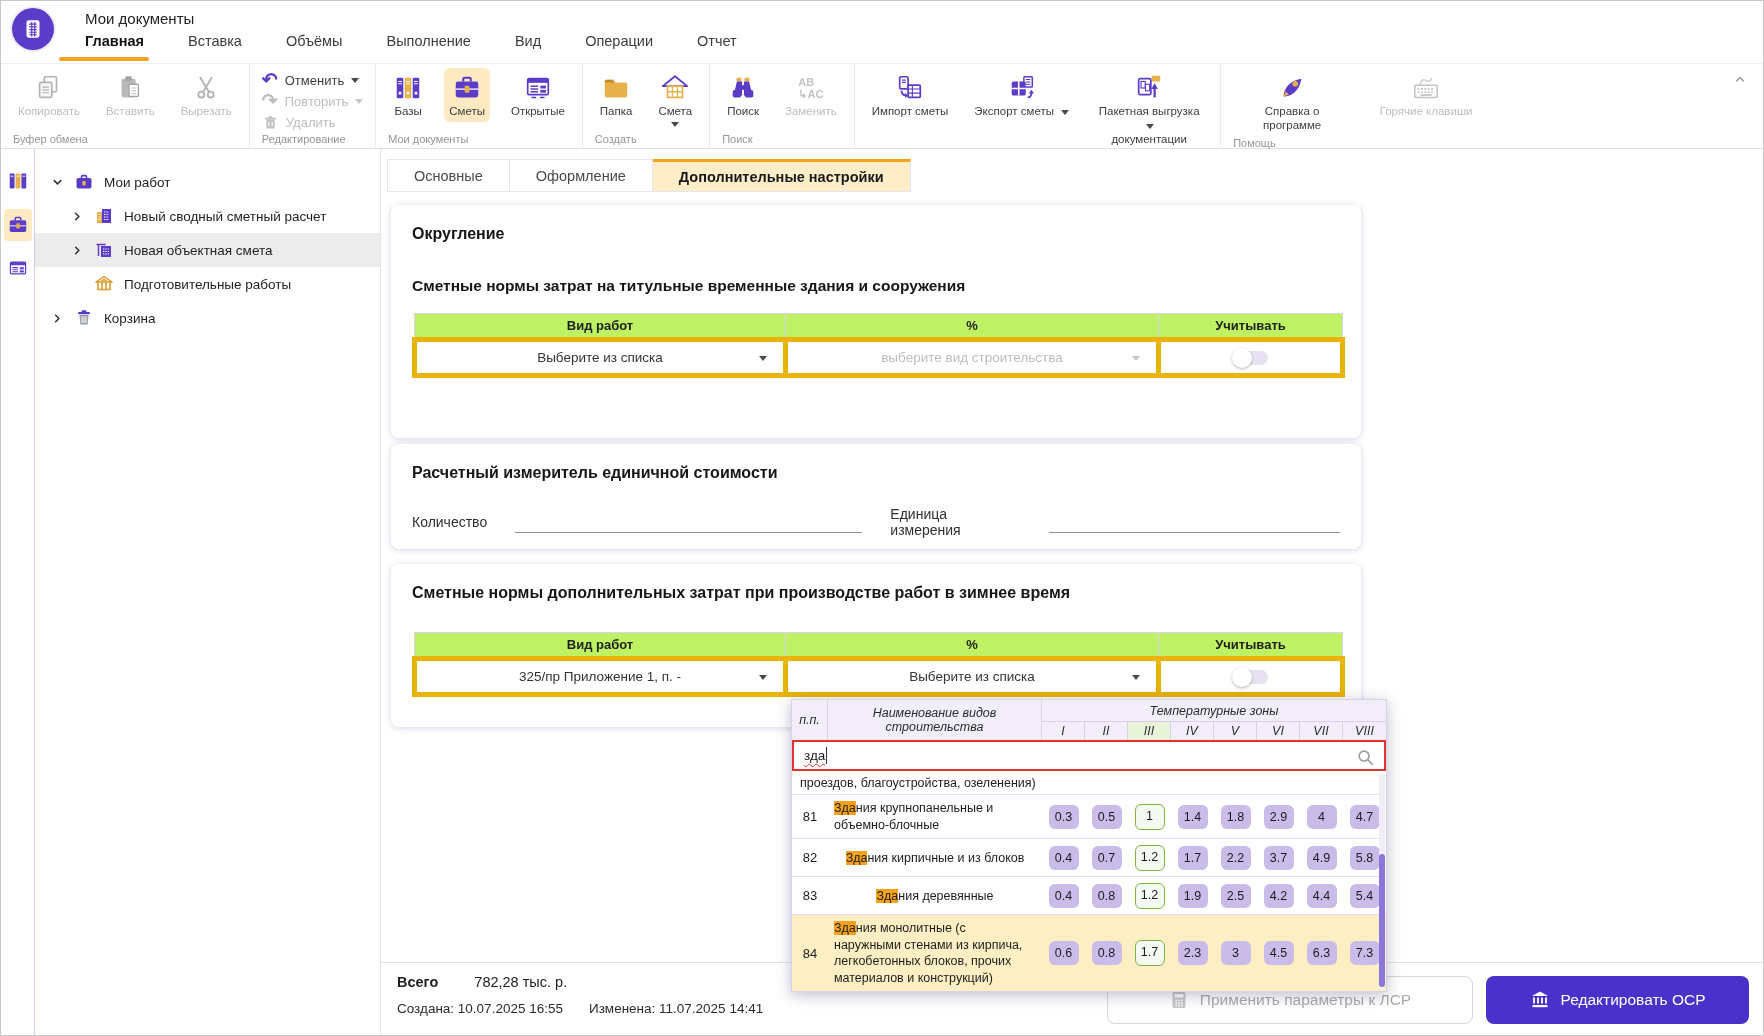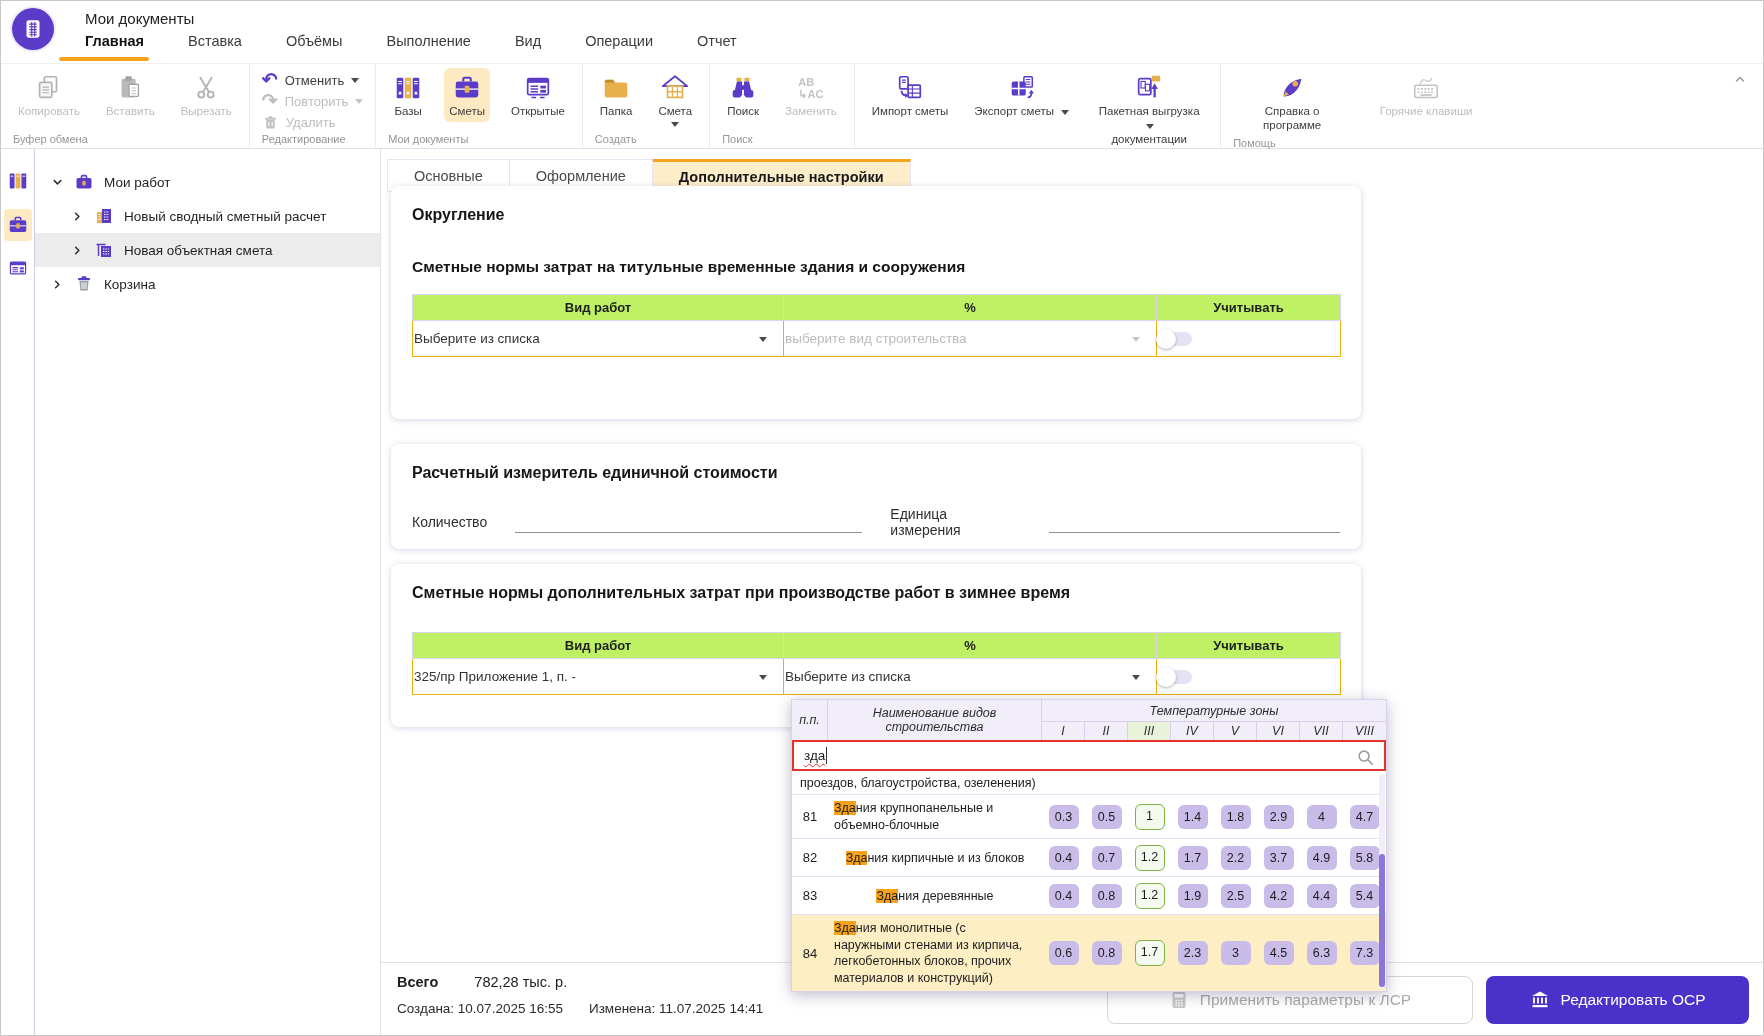--- a/index.html
+++ b/index.html
@@ -55,31 +55,31 @@
 
   
   .tabbar{position:absolute;left:6px;top:10px;display:flex;}
   .ctab{height:33px;display:flex;align-items:center;padding:0 26px;border:1px solid #e8e4f2;border-left:none;font-size:14.5px;color:#4a4a4a;background:#fff;cursor:pointer;}
   .ctab:first-child{border-left:1px solid #e8e4f2;}
   .ctab.active{background:#fdeec9;border-top:3px solid #f6a21c;font-weight:bold;color:#191919;}
 
   
   .card{position:absolute;left:10px;width:970px;background:#fff;border-radius:8px;box-shadow:0 1px 6px rgba(95,80,150,.25);padding:20px 21px;}
   .card-title{font-size:16px;font-weight:bold;color:#161616;}
-  #card-rounding{top:37px;height:233px;}
+  #card-rounding{top:56px;height:233px;}
   #card-unit{top:295px;height:105px;}
   #card-winter{top:415px;height:163px;}
 
   .fieldrow{display:flex;align-items:center;margin-top:26px;font-size:14px;color:#2e2e2e;}
   .ddfield{display:inline-flex;align-items:center;gap:12px;margin-left:22px;border-bottom:1px solid #555;padding:0 4px 5px 2px;font-size:14px;color:#222;cursor:pointer;}
   .section-title{font-size:15.5px;font-weight:bold;color:#161616;margin-top:34px;}
 
   table.ptable{border-collapse:collapse;width:928px;margin-top:18px;table-layout:fixed;}
   .ptable th{background:#bef264;border:1px solid #dcd4ee;height:26px;font-size:13px;color:#1f1f1f;font-weight:bold;}
-  .ptable td{border:1px solid #eab308;height:36px;font-size:13.5px;color:#333;text-align:left;position:relative;}
+  .ptable td{border:5px solid #eab308;height:36px;font-size:13.5px;color:#333;text-align:center;position:relative;}
   .col-work{width:371px;}.col-pct{width:373px;}.col-use{width:184px;}
   .cell-dd{cursor:pointer;}
   .cell-dd .dd{position:absolute;right:16px;top:50%;margin-top:-2px;}
   .placeholder{color:#bcbcbc;}
   .toggle{width:34px;height:14px;border-radius:8px;background:#e6e2f1;position:relative;display:inline-block;vertical-align:middle;cursor:pointer;}
   .toggle .knob{position:absolute;left:-2px;top:-3px;width:20px;height:20px;border-radius:50%;background:#fff;box-shadow:0 1px 3px rgba(0,0,0,.3);}
 
   .unit-row{display:flex;align-items:center;margin-top:24px;font-size:14px;color:#2e2e2e;}
   .line-input{border:none;border-bottom:1px solid #8f8f8f;height:22px;outline:none;font-size:14px;background:transparent;}
   #qty-input{width:349px;margin-left:28px;}
@@ -462,20 +462,31 @@
       <span class="ticon">
           <svg width="20" height="20" viewBox="0 0 20 20">
             <path d="M2.5 4.5h9M4.5 4.5V16" stroke="#5b3cc8" stroke-width="1.4"></path>
             <rect x="8.6" y="6.8" width="1.8" height="1.8" fill="#e8b04a"></rect>
             <rect x="7" y="6" width="10" height="11" fill="#5b3cc8"></rect>
             <path d="M9 9h6M9 11.5h6M9 14h6" stroke="#fff" stroke-width="1" stroke-dasharray="1.4 1"></path>
           </svg>
         </span>
       <span>Новая объектная смета</span>
     </div>
+    <div class="tree-item lvl1 noexp">
+      <span class="ticon">
+          <svg width="20" height="20" viewBox="0 0 20 20">
+            <path d="M10 2.5L18 8H2z" fill="none" stroke="#d79a2e" stroke-width="1.5" stroke-linejoin="round"></path>
+            <path d="M10 4.2l4.5 3.1h-9z" fill="#e8b04a"></path>
+            <path d="M4 8v7M8 8v7M12 8v7M16 8v7" stroke="#d79a2e" stroke-width="1.5"></path>
+            <path d="M3 15.5h14" stroke="#d79a2e" stroke-width="1.5"></path>
+          </svg>
+        </span>
+      <span>Подготовительные работы</span>
+    </div>
     <div class="tree-item lvl0">
       <span class="exp">
           <svg width="13" height="13" viewBox="0 0 14 14">
             <path d="M5 3.5L8.5 7 5 10.5" fill="none" stroke="#333" stroke-width="1.7" stroke-linecap="round" stroke-linejoin="round"></path>
           </svg>
         </span>
       <span class="ticon">
           <svg width="20" height="20" viewBox="0 0 20 20">
             <rect x="4" y="4" width="12" height="2.2" rx="1" fill="#5b3cc8"></rect>
             <rect x="7.5" y="2.2" width="5" height="2" rx="1" fill="#5b3cc8"></rect>

